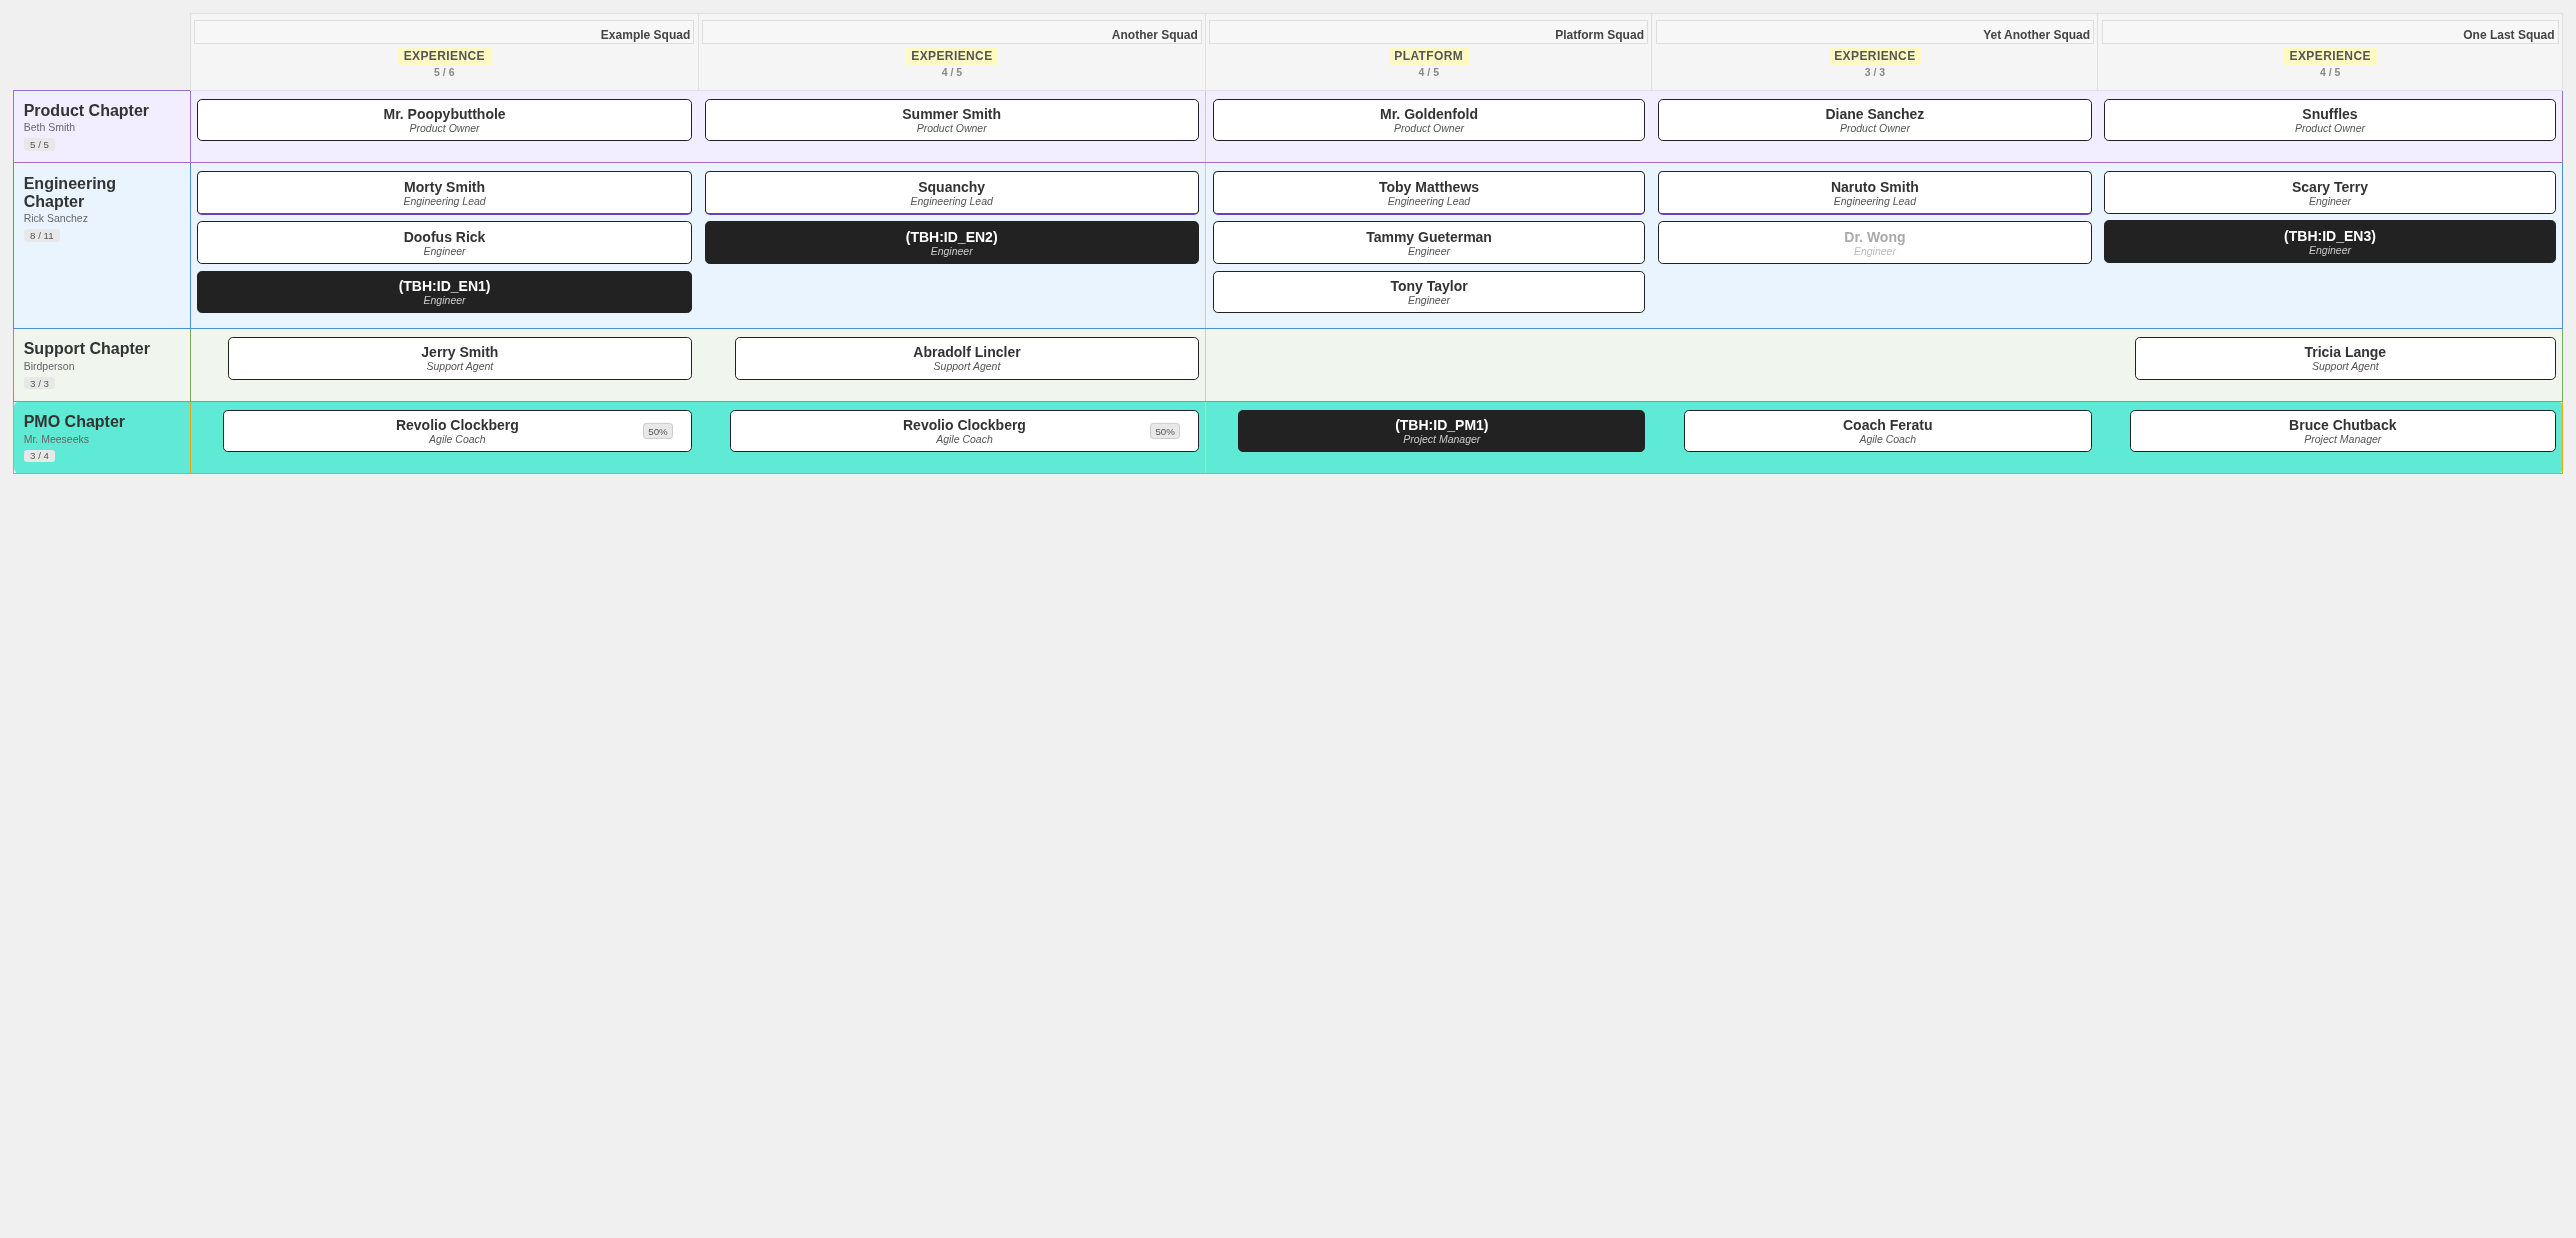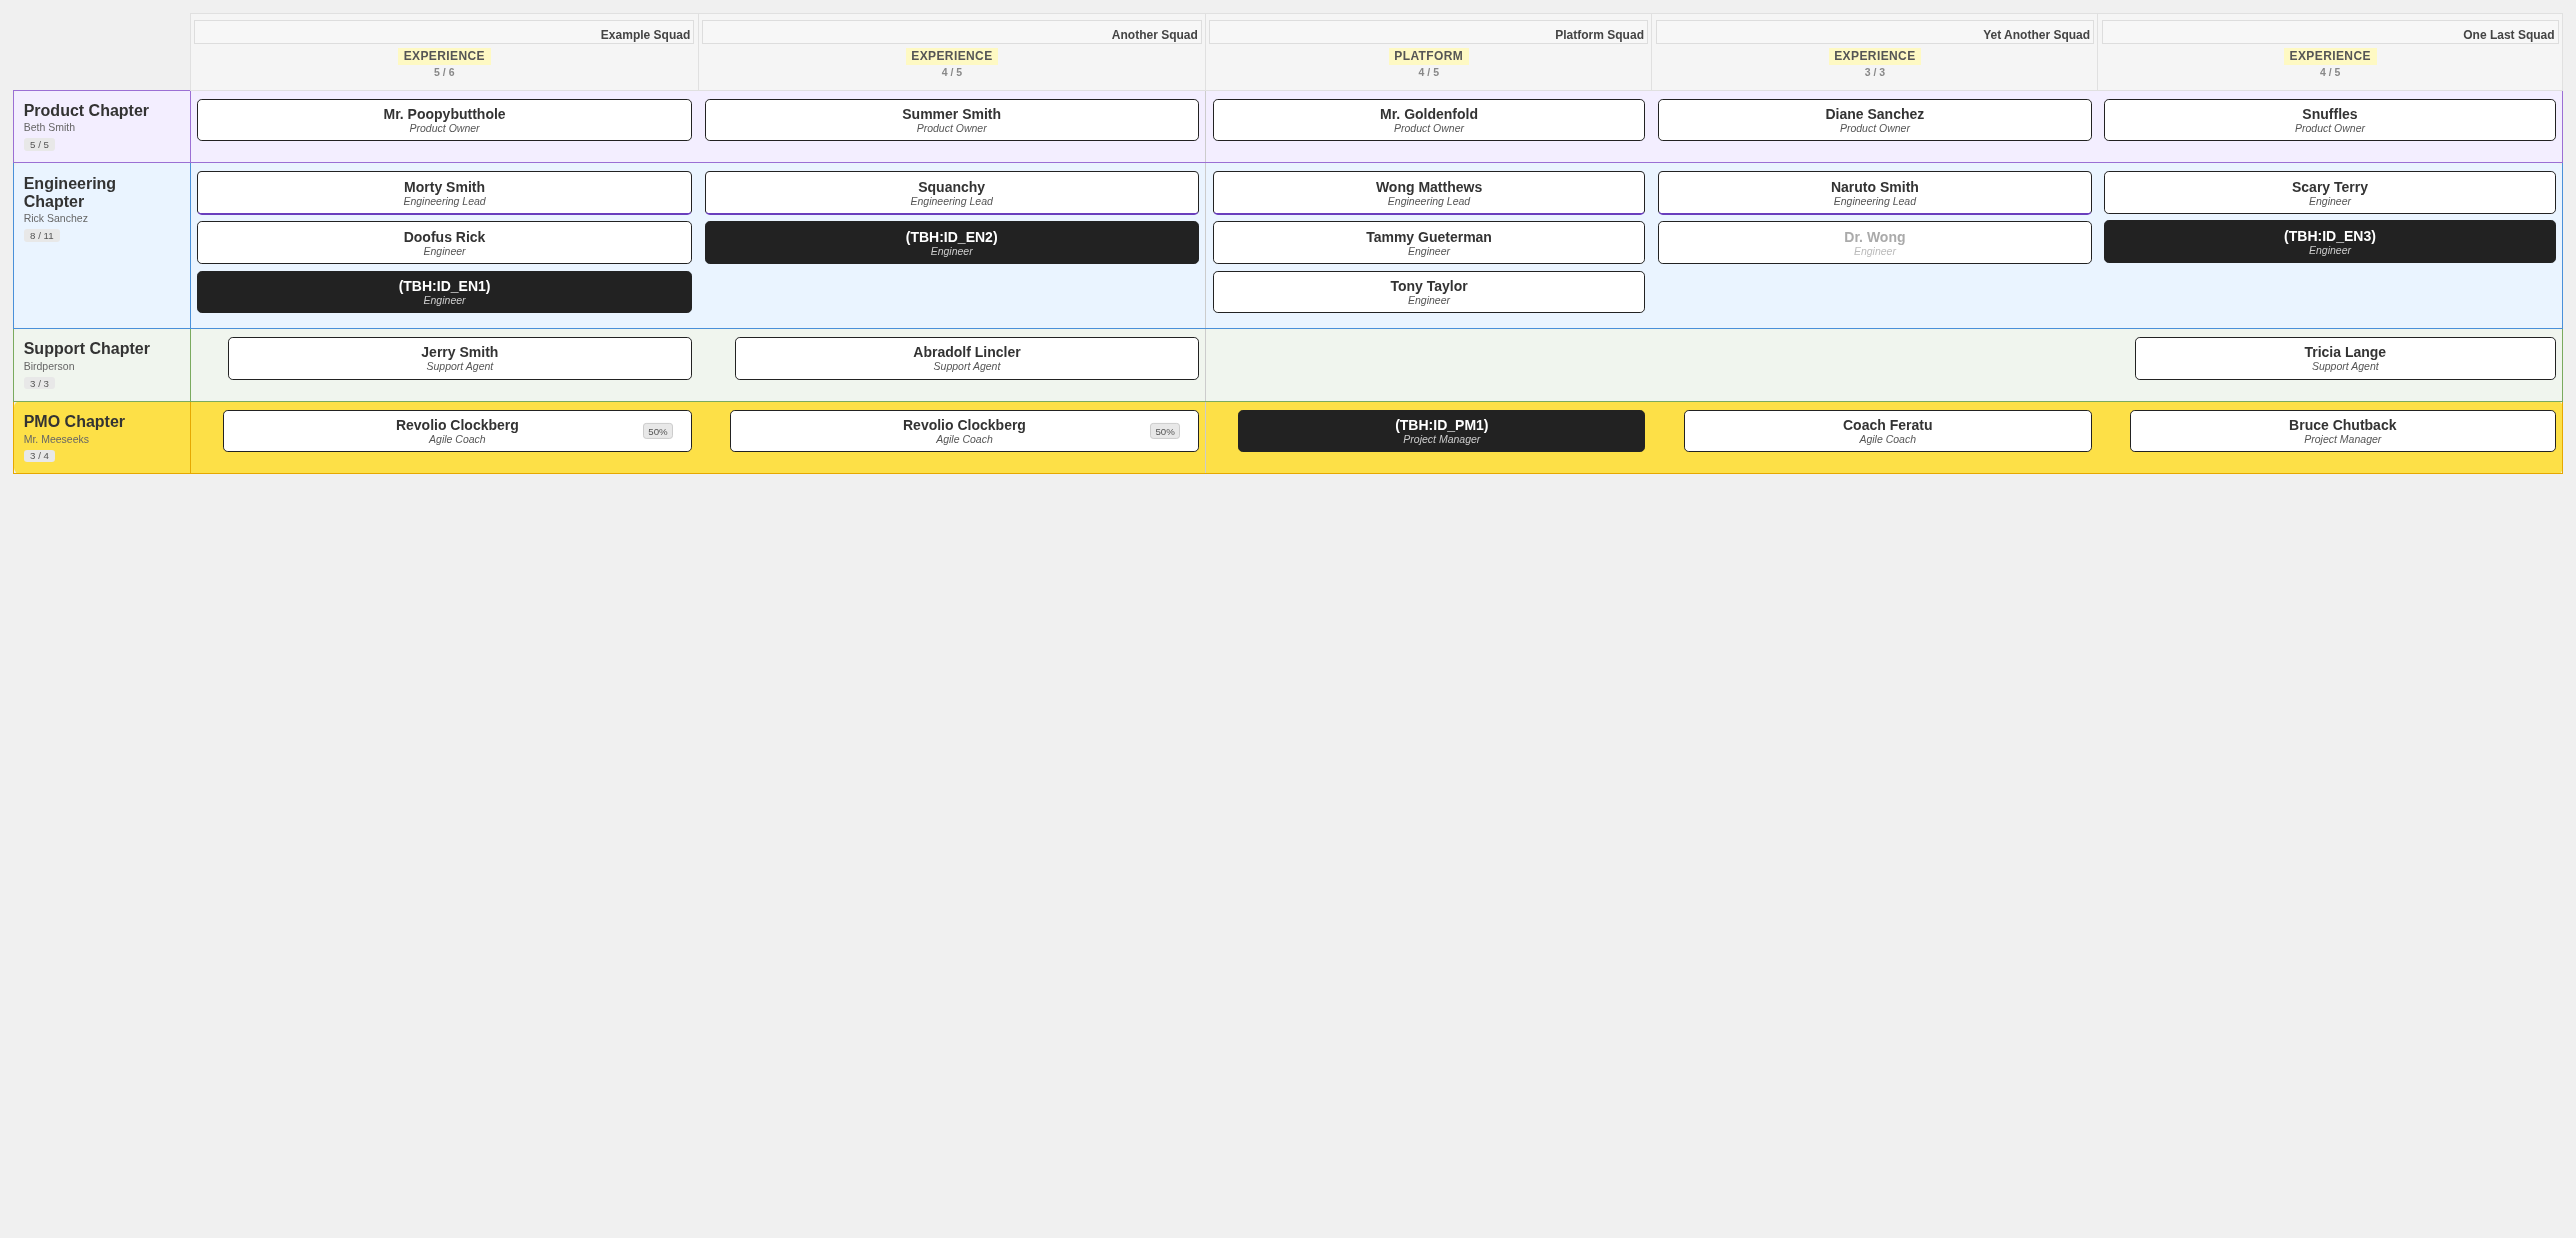--- a/index.html
+++ b/index.html
@@ -78,21 +78,21 @@
     .row-engineering td { background: #eaf4ff; }
     .row-engineering .chapter-cell { border: 1.6px solid #4a90d9; border-radius: 6.4px 0 0 6.4px; }
     .row-engineering .member-col { border-top: 1.6px solid #4a90d9; border-bottom: 1.6px solid #4a90d9; }
     .row-engineering .member-col:last-child { border-right: 1.6px solid #4a90d9; border-radius: 0 6.4px 6.4px 0; }
 
     .row-support td { background: #f0f5ee; margin-top: 16px; }
     .row-support .chapter-cell { border: 1.6px solid #7aaa5e; border-radius: 6.4px 0 0 6.4px; }
     .row-support .member-col { border-top: 1.6px solid #7aaa5e; border-bottom: 1.6px solid #7aaa5e; padding-left: 37px; }
     .row-support .member-col:last-child { border-right: 1.6px solid #7aaa5e; border-radius: 0 6.4px 6.4px 0; }
 
-    .row-pmo td { background: #fde047; }
+    .row-pmo td { background: #5eead4; }
     .row-pmo .chapter-cell { border: 1.6px solid #e6a800; border-radius: 6.4px 0 0 6.4px; }
     .row-pmo .member-col { border-top: 1.6px solid #e6a800; border-bottom: 1.6px solid #e6a800; padding-left: 32px; }
     .row-pmo .member-col:last-child { border-right: 1.6px solid #e6a800; border-radius: 0 6.4px 6.4px 0; }
 
     .member-col {
       vertical-align: top;
       padding: 8px 6.4px;
       min-width: 161px;
     }
     
@@ -251,21 +251,21 @@
             <div class="member-card dark"><span class="member-name">(TBH:ID_EN1)</span>
                     <span class="member-role">Engineer</span></div>
           </td>
           <td class="member-col">
             <div class="member-card lead-underline"><span class="member-name">Squanchy</span>
                     <span class="member-role">Engineering Lead</span></div>
             <div class="member-card dark"><span class="member-name">(TBH:ID_EN2)</span>
                     <span class="member-role">Engineer</span></div>
           </td>
           <td class="member-col tribe-divider">
-            <div class="member-card lead-underline"><span class="member-name">Wong Matthews</span>
+            <div class="member-card lead-underline"><span class="member-name">Toby Matthews</span>
                     <span class="member-role">Engineering Lead</span></div>
             <div class="member-card"><span class="member-name">Tammy Gueterman</span>
                     <span class="member-role">Engineer</span></div>
             <div class="member-card"><span class="member-name">Tony Taylor</span>
                     <span class="member-role">Engineer</span></div>
           </td>
           <td class="member-col">
             <div class="member-card lead-underline"><span class="member-name">Naruto Smith</span>
                     <span class="member-role">Engineering Lead</span></div>
             <div class="member-card greyed"><span class="member-name">Dr. Wong</span>

